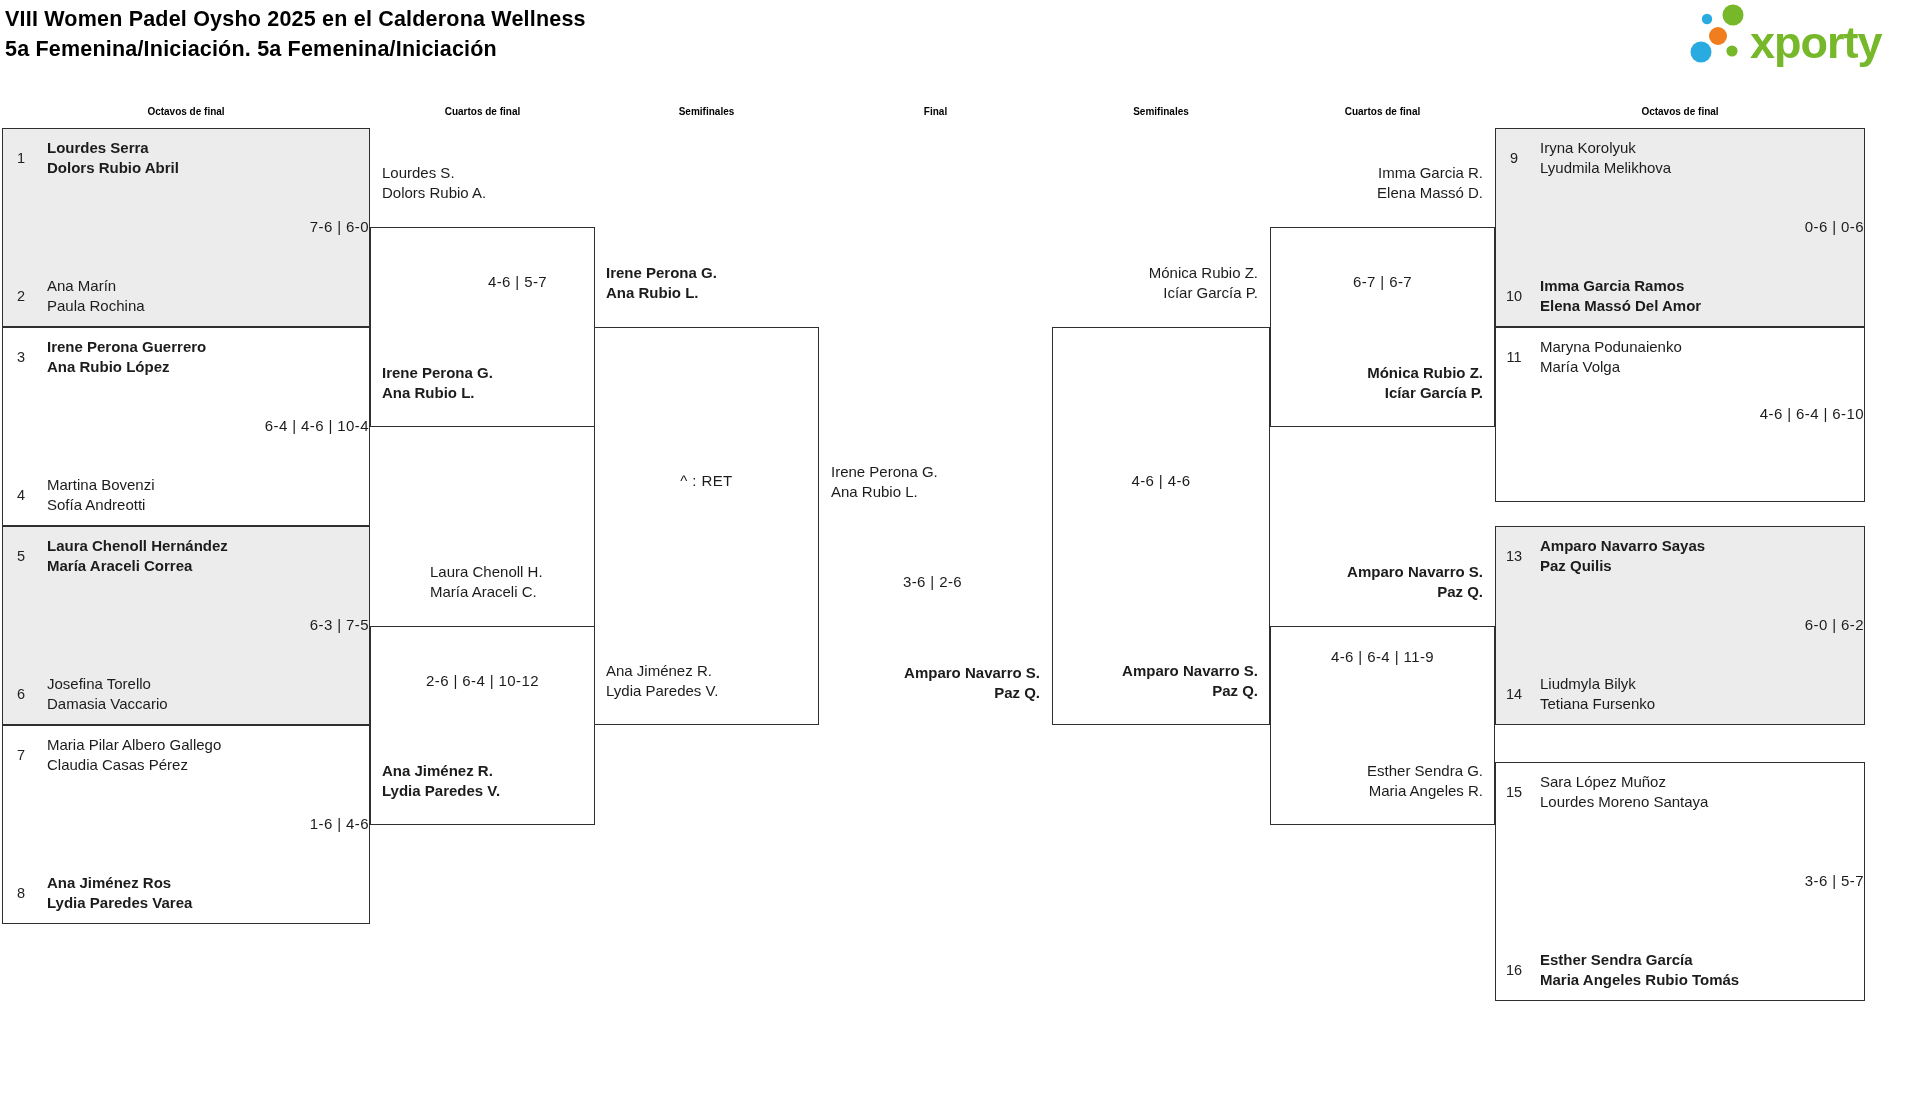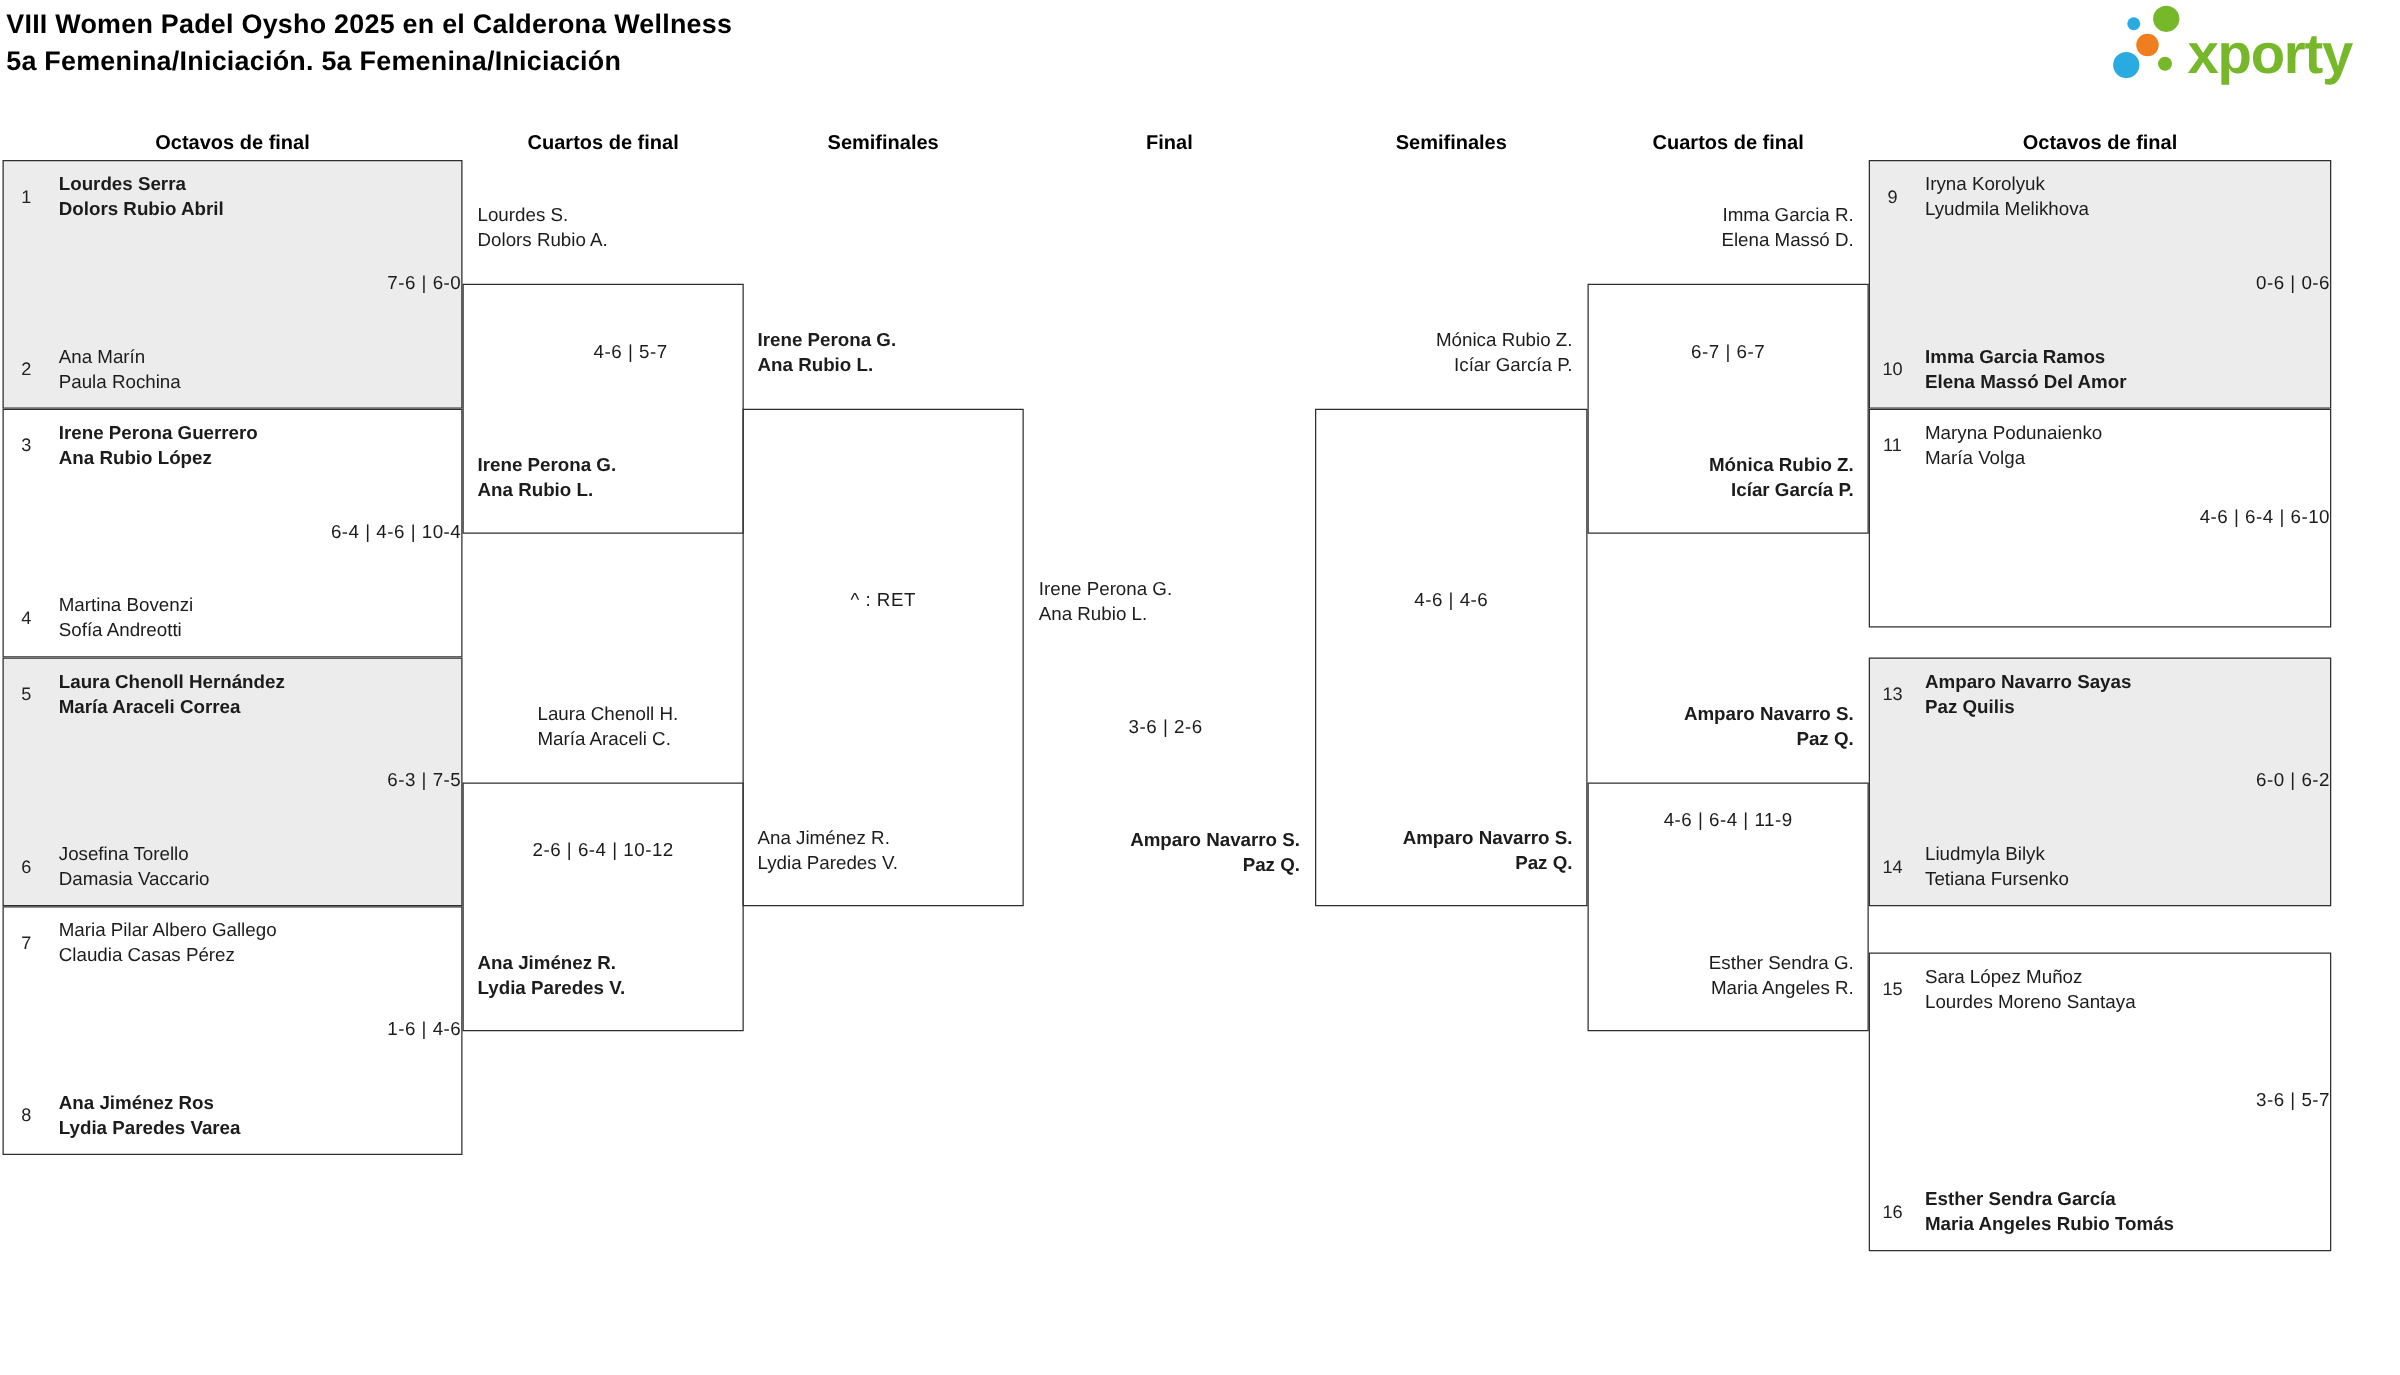--- a/index.html
+++ b/index.html
@@ -8,21 +8,21 @@
   #stage{position:relative;width:1920px;height:1100px;}
 
   
   .title{position:absolute;left:5px;top:4px;font-size:21.5px;font-weight:700;
          line-height:30px;color:#000;letter-spacing:.2px;}
 
   
   .logo{position:absolute;left:1686px;top:2px;width:232px;height:78px;}
 
   
-  .hdr{position:absolute;top:106px;height:20px;font-size:16px;font-weight:600;
+  .hdr{position:absolute;top:106px;height:20px;font-size:10px;font-weight:600;
        text-align:center;color:#000;}
 
   
   .obox{position:absolute;border:1px solid #2f2f2f;background:#fff;box-sizing:border-box;}
   .obox.g{background:#ececec;}
   .trow{position:absolute;left:6px;right:8px;display:flex;align-items:center;}
   .trow.top{top:9px;}
   .trow.bot{bottom:11px;}
   .seed{width:24px;flex:0 0 24px;text-align:center;font-size:14.5px;color:#222;}
   .tn{font-size:15px;line-height:19.5px;margin-left:14px;}
@@ -201,21 +201,21 @@
           <div>Maria Angeles Rubio Tomás</div>
         </span>
     </div>
   </div>
 
   <div class="mbox" style="left:370px;top:227px;width:225px;height:200px;"></div>
   <div class="lbl L" style="left:382px;top:163px;">
     <div>Lourdes S.</div>
       <div>Dolors Rubio A.</div>
     </div>
-  <div class="mscore" style="left:370px;width:269px;top:273px;">4-6 | 5-7</div>
+  <div class="mscore" style="left:370px;width:269px;top:273px;padding-left:13px;">4-6 | 5-7</div>
   <div class="lbl L b" style="left:382px;top:363px;">
     <div>Irene Perona G.</div>
       <div>Ana Rubio L.</div>
     </div>
 
   <div class="mbox" style="left:370px;top:626px;width:225px;height:199px;"></div>
   <div class="lbl L" style="left:382px;top:562px;margin-left:48px;">
     <div>Laura Chenoll H.</div>
       <div>María Araceli C.</div>
     </div>

